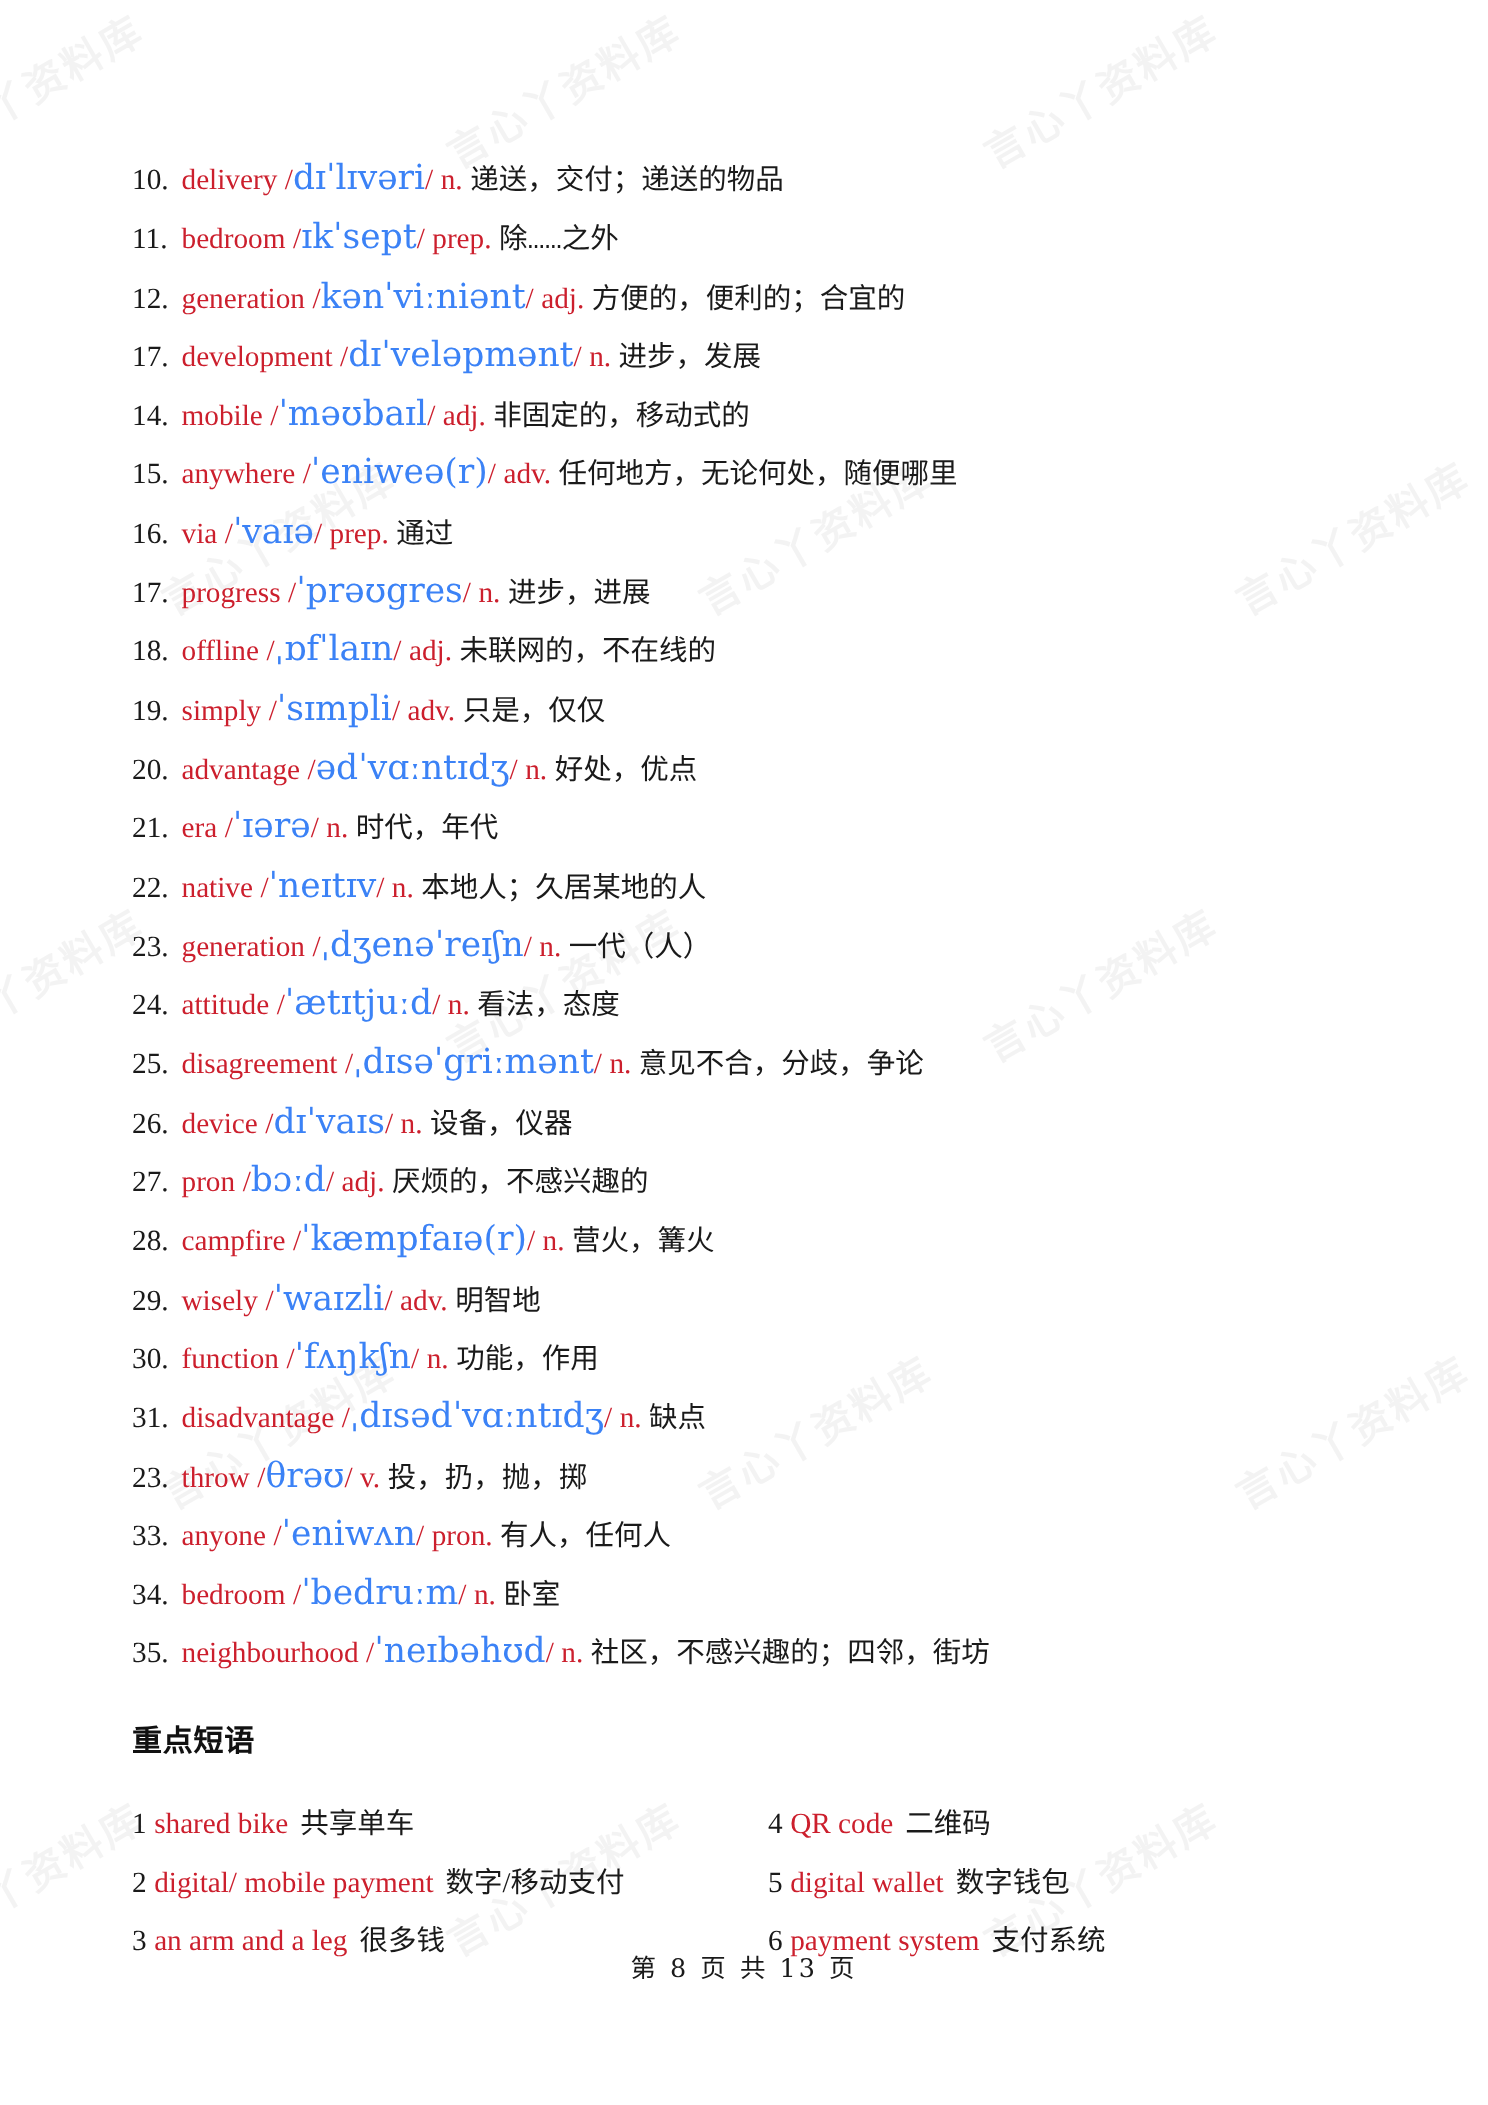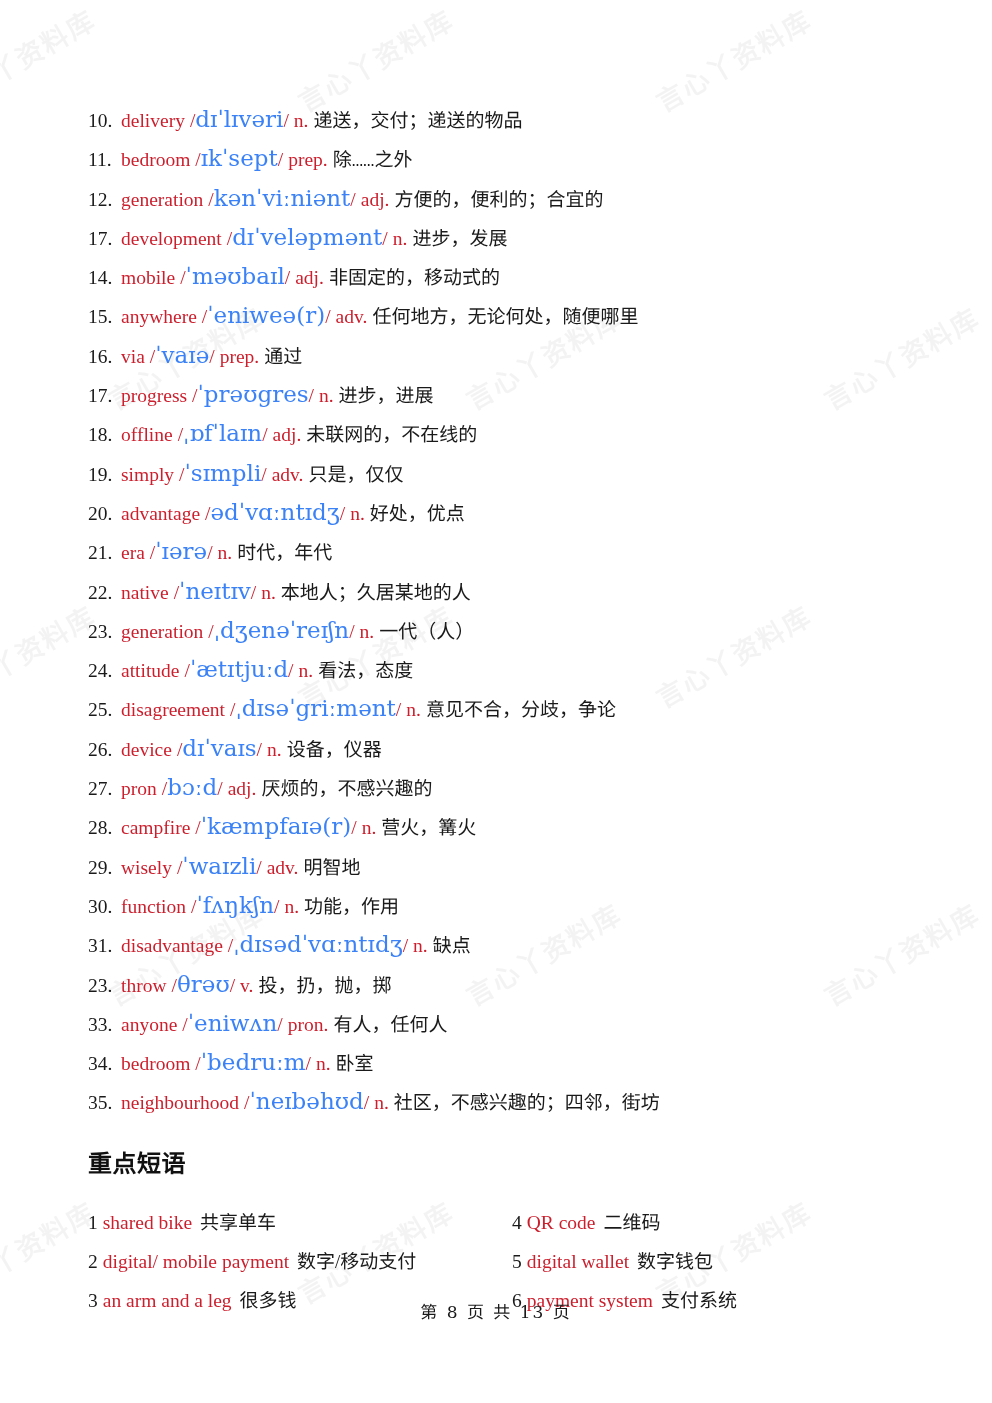--- a/index.html
+++ b/index.html
@@ -85,21 +85,21 @@
     font-family: Liberation Mono, monospace;
     font-size: 19px;
     margin-left: 5px;
   }
   .sp { display: inline-block; width: 5px; }
 
   
   .section-heading {
     font-family: "DejaVu Sans", sans-serif;
     font-weight: 700;
-    font-size: 24px;
+    font-size: 20px;
     color: #111111;
     margin: 14px 0 9px 0;
     letter-spacing: 0.5px;
   }
   .phrase-grid {
     display: grid;
     grid-template-columns: 424px auto;
     row-gap: 0px;
   }
   .phrase-row {

